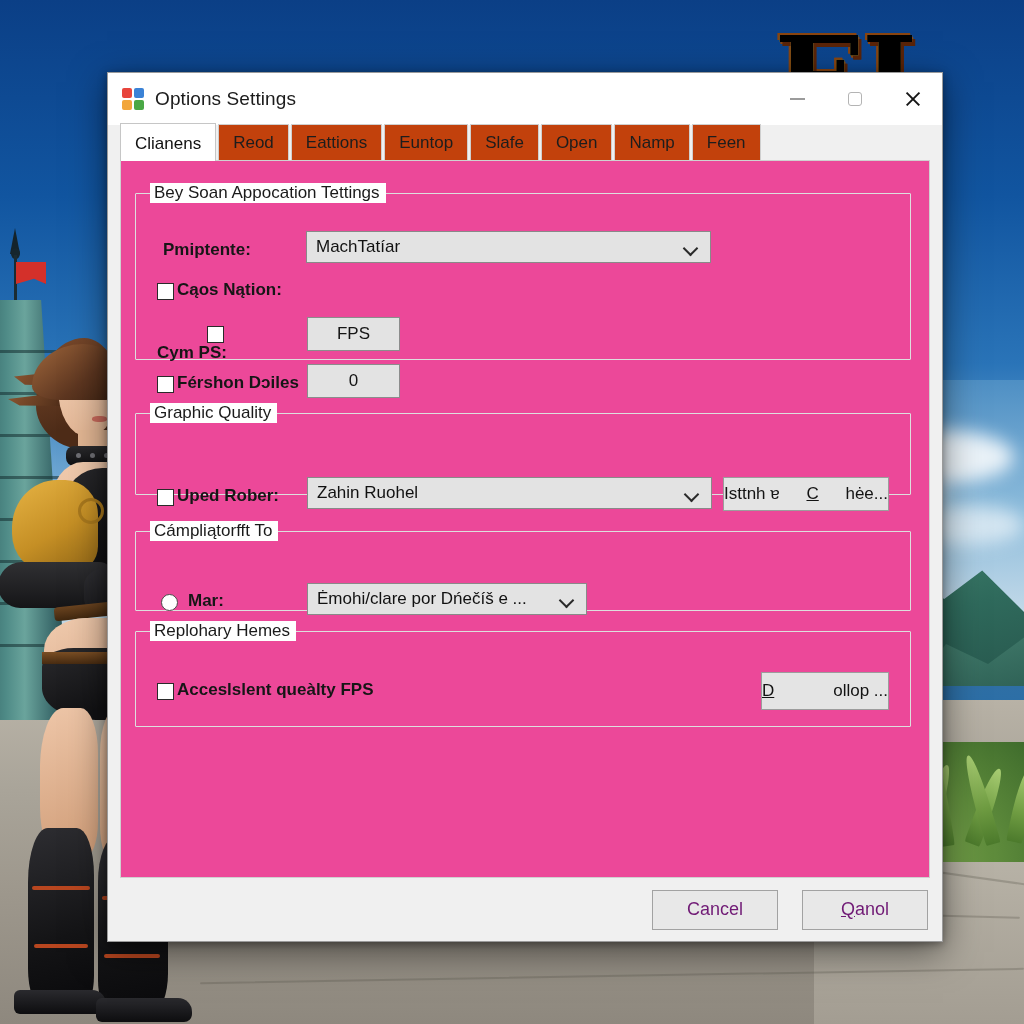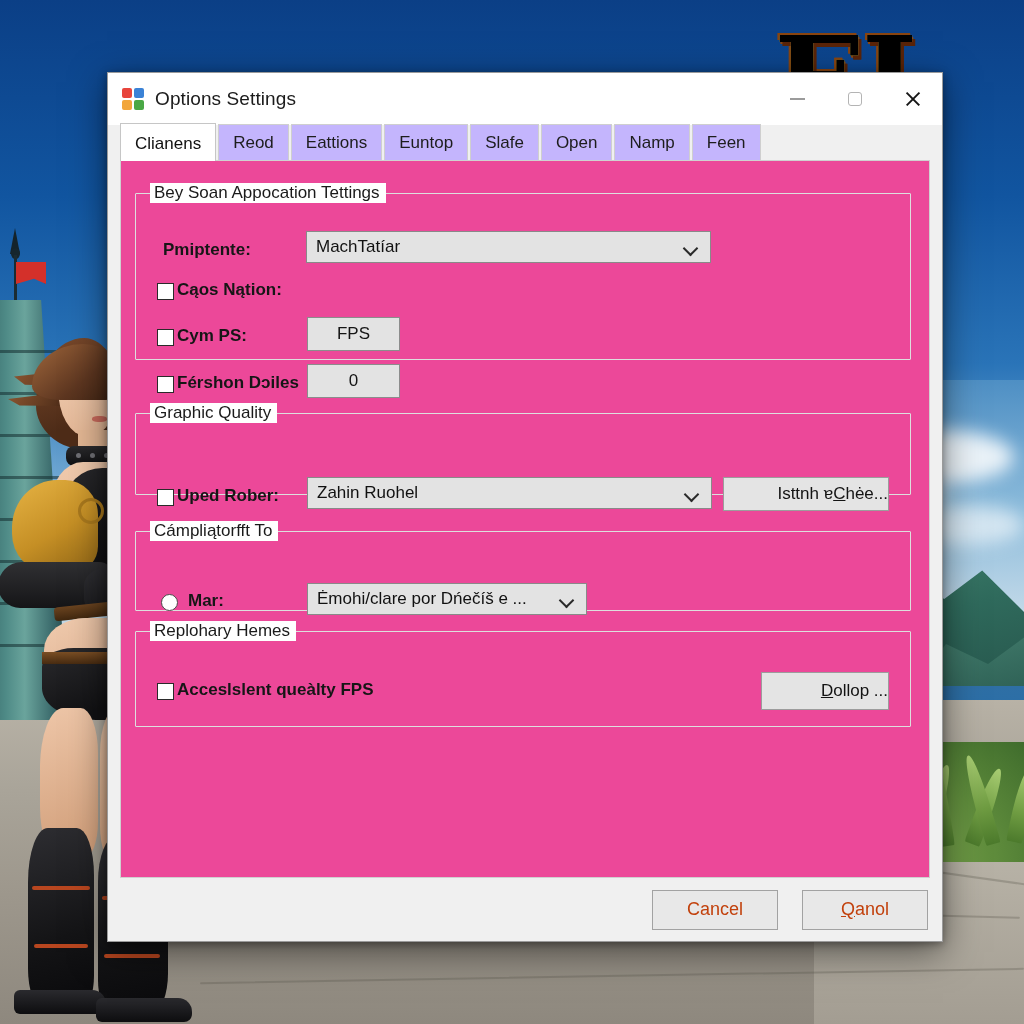--- a/index.html
+++ b/index.html
@@ -345,21 +345,21 @@
     align-items: flex-end;
     padding: 0 0 0 12px;
     height: 35px;
     position: relative;
     background: #f0f0f0;
   }
   .tab {
     font-size: 17px;
     color: #1d1d1d;
     padding: 7px 14px 7px 14px;
-    background: #c4b5fd;
+    background: #c2410c;
     border: 1px solid #cfcfcf;
     border-bottom: none;
     margin-right: 2px;
     height: 21px;
     line-height: 21px;
     box-sizing: content-box;
     cursor: default;
     white-space: nowrap;
   }
   .tab.active {
@@ -465,21 +465,21 @@
     box-sizing: border-box;
     cursor: default;
   }
 
   .btn {
     position: absolute;
     background: #e4e4e4;
     border: 1px solid #9c9c9c;
     display: flex;
     align-items: center;
-    justify-content: flex-end;
+    justify-content: space-between;
     font-size: 17px;
     color: #131313;
     box-sizing: border-box;
     cursor: default;
     white-space: nowrap;
   }
   .btn u { text-decoration: underline; }
 
   .statictext {
     position: absolute;
@@ -496,21 +496,21 @@
     justify-content: flex-end;
     padding-right: 14px;
     gap: 24px;
     background: #f0f0f0;
   }
   .footer .fbtn {
     width: 124px; height: 38px;
     background: #e8e8e8;
     border: 1px solid #a2a2a2;
     display: flex; align-items: center; justify-content: center;
-    font-size: 18px; color: #c2410c;
+    font-size: 18px; color: #701a75;
     cursor: default;
   }
   .footer .fbtn u { text-decoration: underline; }
 </style>
 </head>
 <body>
 
 <div id="bg-scene">
   <div class="bg-sky"></div>
   <div class="bg-sky-right"></div>
@@ -645,21 +645,21 @@
     <div class="combo" style="left:185px; top:70px; width:405px; height:32px;">
       <span>MachTatíar</span>
       <span class="caret"></span>
     </div>
 
     <div class="row" style="left:36px; top:119px;">
       <span class="cb"></span>
       <span class="lbl">Cąos Nątion:</span>
     </div>
 
-    <div class="row" style="left:36px; top:165px;">
+    <div class="row" style="left:36px; top:165px;flex-direction:column;">
       <span class="cb"></span>
       <span class="lbl">Cym PS:</span>
     </div>
     <div class="field" style="left:186px; top:156px; width:93px; height:34px;">
       <span>FPS</span>
     </div>
 
     <div class="row" style="left:36px; top:212px;">
       <span class="cb"></span>
       <span class="lbl">Férshon Dɔiles</span>

